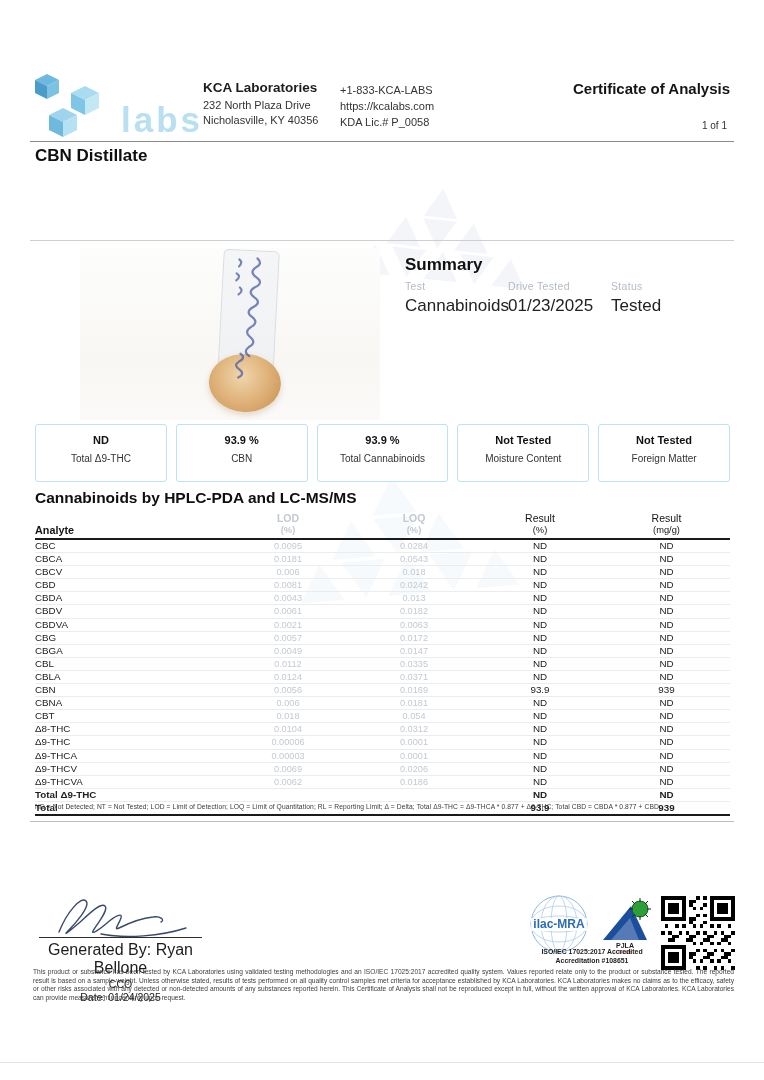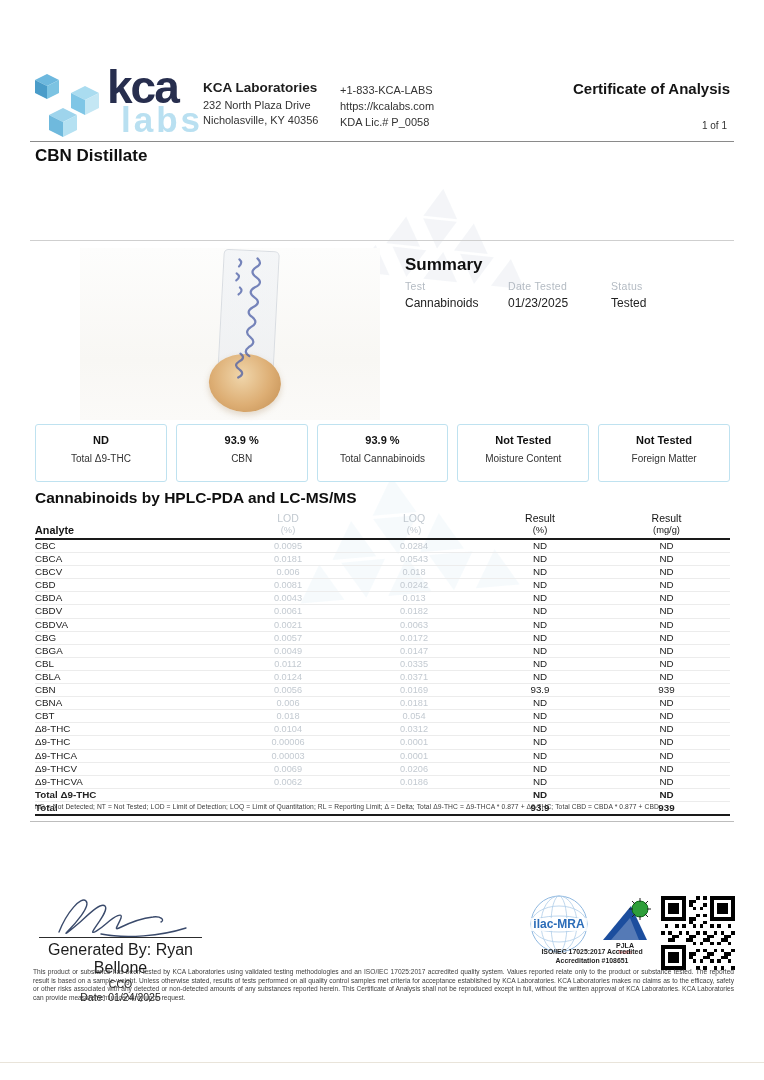--- a/index.html
+++ b/index.html
@@ -34,38 +34,38 @@
              border:1px solid #d9dde2;border-radius:5px 5px 18px 18px;}
   .vial-oil{position:absolute;left:-8px;bottom:-14px;width:72px;height:58px;border-radius:50%;
             background:radial-gradient(circle at 45% 38%,#f0d6ab 0%,#ddae74 55%,#c18c50 100%);
             box-shadow:0 3px 6px rgba(150,110,60,.25);}
 
   
   .summary-title{position:absolute;left:405px;top:255px;font-size:17px;font-weight:800;color:#0f0f0f;}
   .summary-cols{position:absolute;left:405px;top:280px;display:flex;}
   .sum-col{display:flex;flex-direction:column;}
   .sum-col .lbl{font-size:10.5px;color:#b4bbc3;letter-spacing:.3px;}
-  .sum-col .val{font-size:12px;color:#222;margin-top:4px;}
+  .sum-col .val{font-size:17px;color:#222;margin-top:4px;}
 
   
   .cards{position:absolute;left:35px;top:424px;width:695px;display:flex;gap:9px;}
   .card{flex:1;height:58px;border:1.5px solid #bfe2f0;border-radius:3px;background:#fff;
         text-align:center;box-sizing:border-box;padding:9px 6px 0 6px;}
   .card .cv{font-size:11px;font-weight:700;color:#111;}
   .card .cl{font-size:10px;color:#333;margin-top:7px;line-height:11.5px;}
 
   
   .section-title{position:absolute;left:35px;top:489px;font-size:15.5px;font-weight:800;color:#0f0f0f;}
   .ctable{position:absolute;left:35px;top:513px;width:695px;}
   .thead{display:grid;grid-template-columns:190px 126px 126px 126px 127px;
          border-bottom:2px solid #1a1a1a;padding-bottom:2px;align-items:end;}
   .thc{text-align:center;font-size:10.5px;line-height:11.5px;}
   .thc .u{display:block;font-size:9.3px;}
   .th-dark{font-weight:400;color:#141414;}
-  .th-gray{color:#c2c9d0;font-weight:400;}
+  .th-gray{color:#c2c9d0;font-weight:700;}
   .th-analyte{text-align:left;font-weight:700;font-size:10.8px;color:#141414;}
   .trow{display:grid;grid-template-columns:190px 126px 126px 126px 127px;
         height:12.1px;line-height:12.1px;border-bottom:1px solid #ececec;font-size:9.8px;color:#222;}
   .trow:last-child{border-bottom:2px solid #1a1a1a;}
   .c-an{text-align:left;overflow:hidden;}
   .c-mid{text-align:center;color:#c3cad1;font-size:9.2px;}
   .c-res{text-align:center;}
   .bold-row{font-weight:700;}
   .footnote{position:absolute;left:35px;top:803px;width:698px;font-size:6.7px;color:#3a3a3a;letter-spacing:.1px;}
   .rule3{position:absolute;left:30px;right:30px;top:821px;border-top:1px solid #bdbdbd;}
@@ -121,21 +121,20 @@
       <polygon points="2,8 14,14 14,27 2,21" fill="#4a9cc9"></polygon>
       <polygon points="26,8 14,14 14,27 26,21" fill="#7cc3e2"></polygon>
       <polygon points="52,14 66,21 52,28 38,21" fill="#aadcf0"></polygon>
       <polygon points="38,21 52,28 52,43 38,36" fill="#7fc6e6"></polygon>
       <polygon points="66,21 52,28 52,43 66,36" fill="#c4e7f4"></polygon>
       <polygon points="30,36 44,43 30,50 16,43" fill="#9ed4ec"></polygon>
       <polygon points="16,43 30,50 30,65 16,58" fill="#6fb9dd"></polygon>
       <polygon points="44,43 30,50 30,65 44,58" fill="#b5e1f2"></polygon>
     </g>
   </svg>
-  <div class="logo-kca">kca</div>
   <div class="logo-labs">labs</div>
 
   <div class="lab-name">KCA Laboratories</div>
   <div class="lab-line" style="left:203px;top:99px;">232 North Plaza Drive</div>
   <div class="lab-line" style="left:203px;top:114px;">Nicholasville, KY 40356</div>
   <div class="lab-line" style="left:340px;top:84px;">+1-833-KCA-LABS</div>
   <div class="lab-line" style="left:340px;top:100px;">https://kcalabs.com</div>
   <div class="lab-line" style="left:340px;top:116px;">KDA Lic.# P_0058</div>
   <div class="doc-title">Certificate of Analysis</div>
   <div class="page-count">1 of 1</div>
@@ -172,21 +171,21 @@
   </div>
 
   <div class="summary-title">Summary</div>
   <div class="summary-cols">
 
   <div class="sum-col" style="width:103px;">
       <span class="lbl">Test</span>
       <span class="val">Cannabinoids</span>
     </div>
       <div class="sum-col" style="width:103px;">
-      <span class="lbl">Date Tested</span>
+      <span class="lbl">Drive Tested</span>
       <span class="val">01/23/2025</span>
     </div>
       <div class="sum-col" style="width:103px;">
       <span class="lbl">Status</span>
       <span class="val">Tested</span>
     </div>
     </div>
 
   <div class="cards">
 

